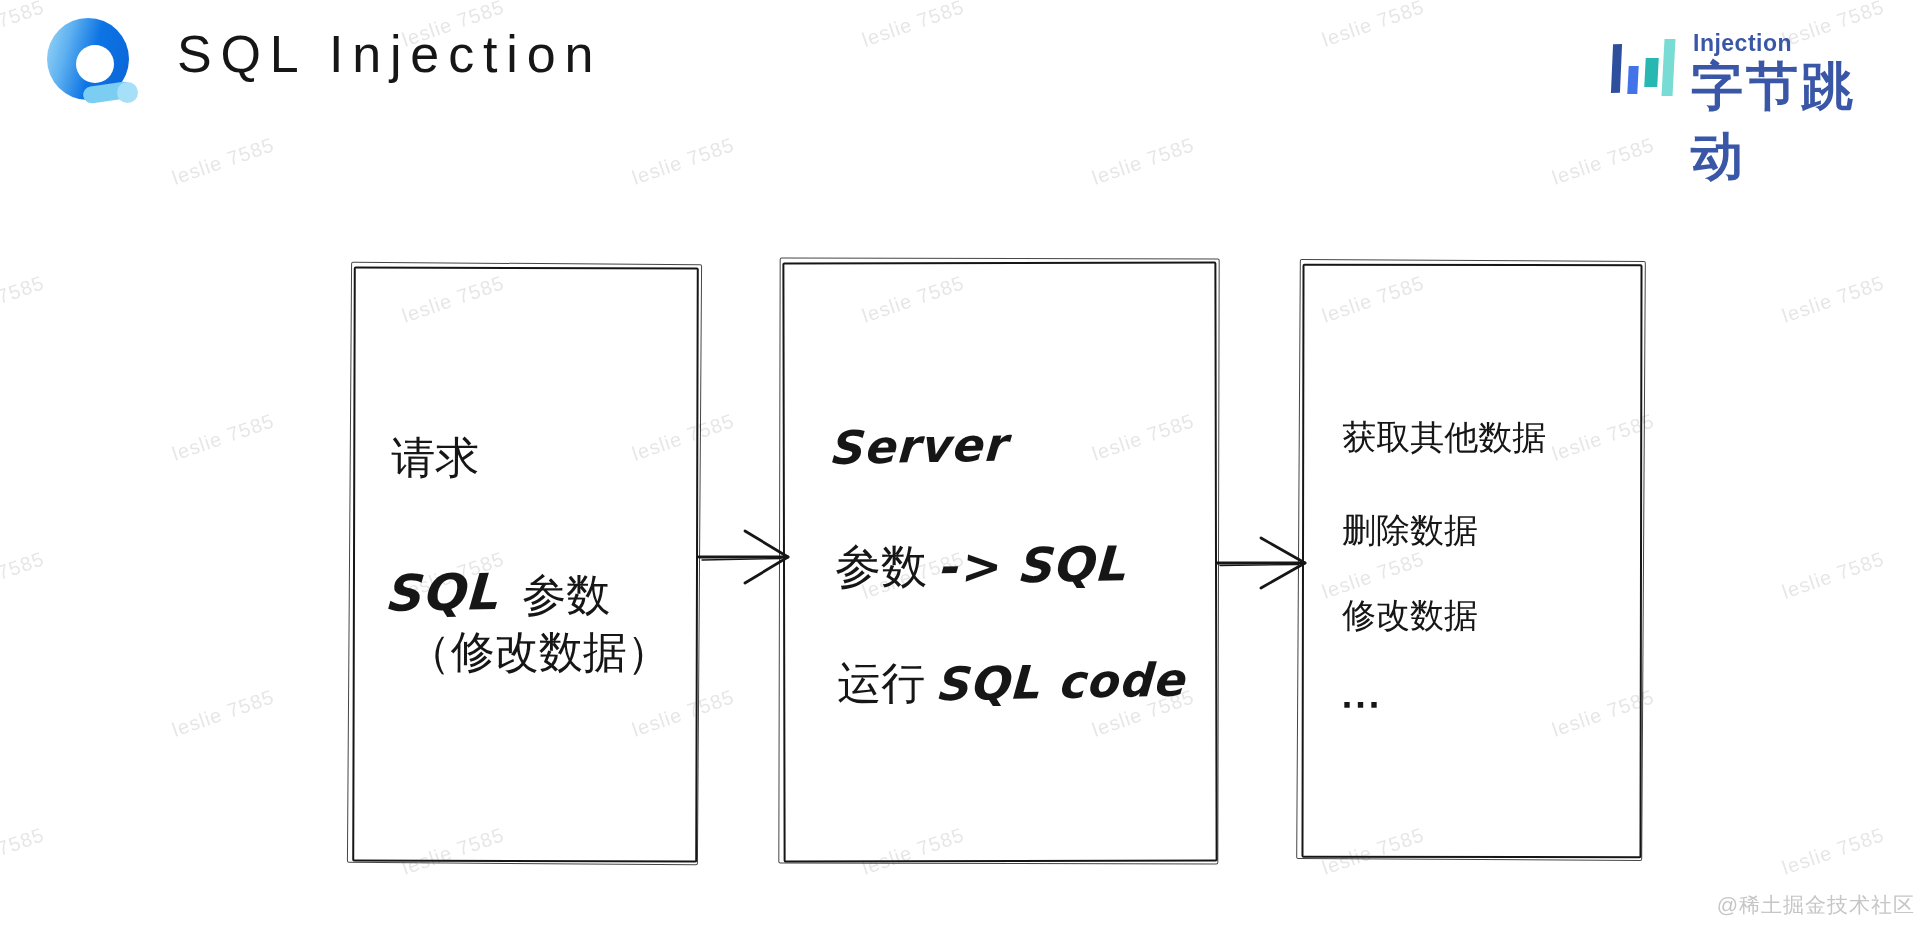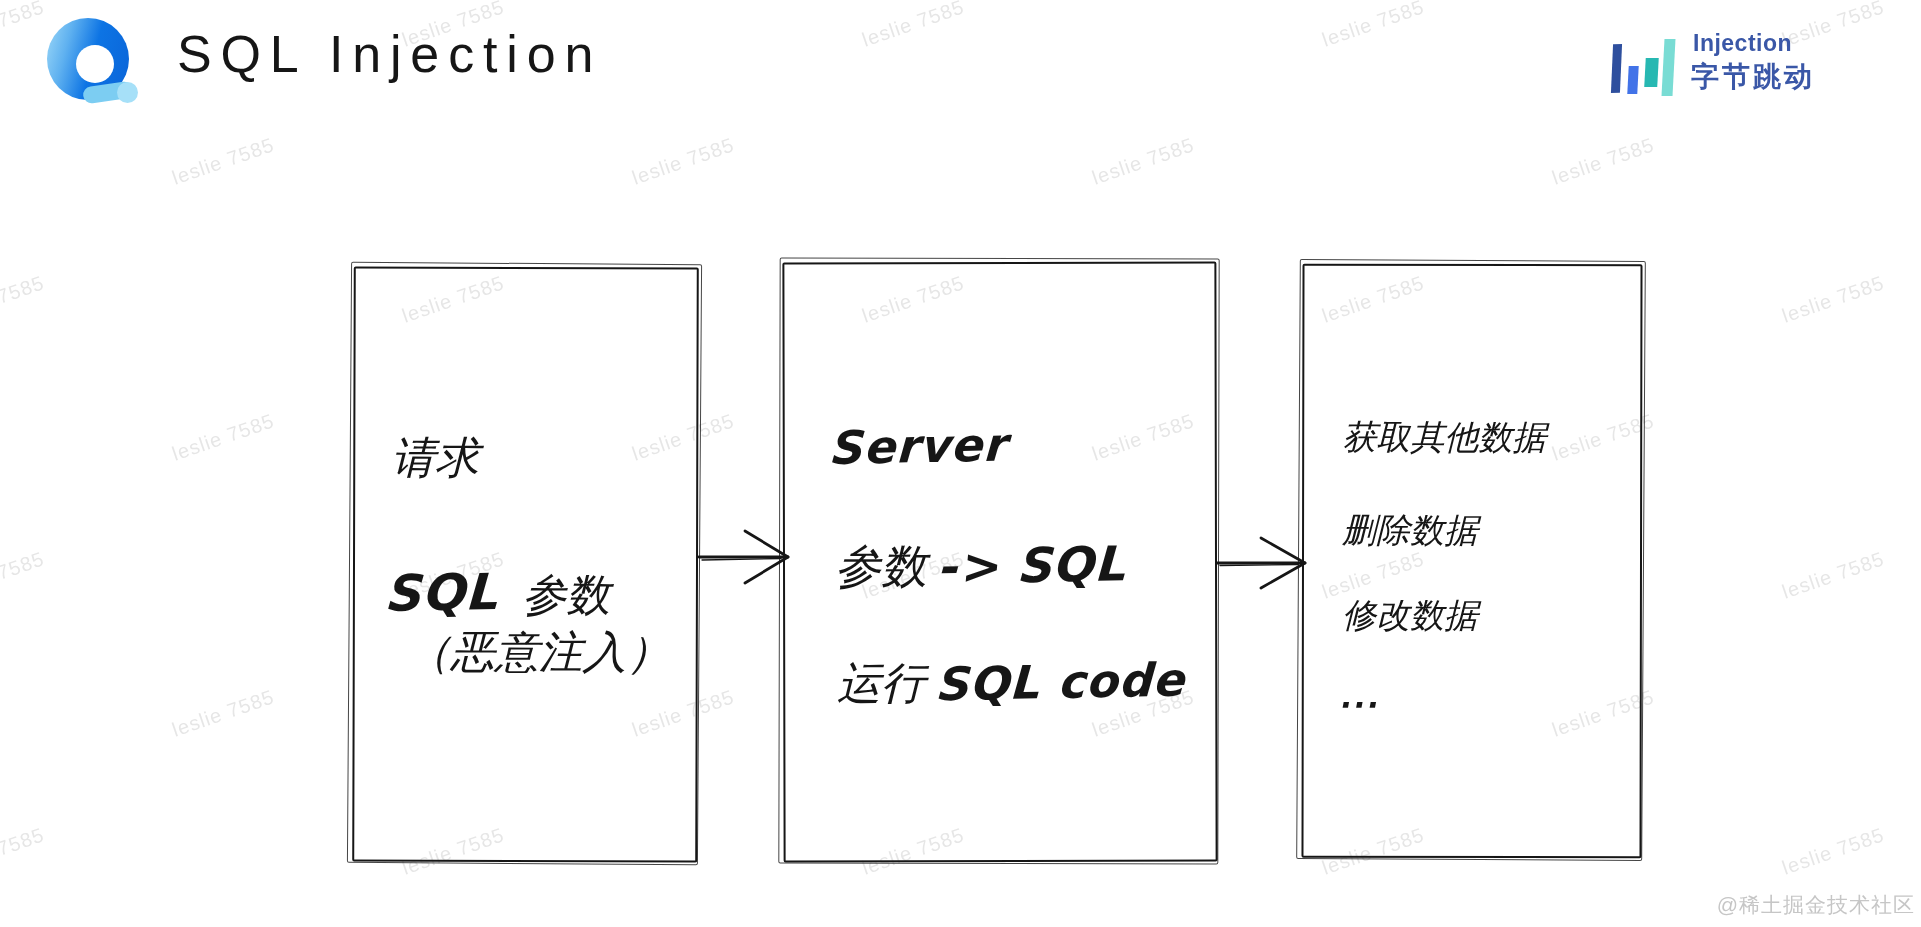--- a/index.html
+++ b/index.html
@@ -33,32 +33,32 @@
       font-size:52px;font-weight:400;letter-spacing:0.17em;color:var(--title-text);line-height:1.1;}
 
   .brand{position:absolute;left:1600px;top:24px;width:300px;height:78px;z-index:3;}
   .brand .bars{position:absolute;left:0;top:0;width:80px;height:78px;}
   .brand .bar{position:absolute;transform:skewX(-3deg);}
   .brand .bar1{left:12px;top:20px;width:9px;height:49px;background:var(--bar1);transform:skewX(-4deg) rotate(-1.5deg);}
   .brand .bar2{left:28px;top:42px;width:10px;height:28px;background:var(--bar2);}
   .brand .bar3{left:45px;top:34px;width:13px;height:29px;background:var(--bar3);}
   .brand .bar4{left:63px;top:15px;width:11px;height:57px;background:var(--bar4);}
   .brand .name-en{position:absolute;left:93px;top:6px;font-size:23px;font-weight:700;color:var(--brand-blue);letter-spacing:0.5px;}
-  .brand .name-zh{position:absolute;left:91px;top:34px;font-size:28px;font-weight:700;color:var(--brand-blue);letter-spacing:3px;}
+  .brand .name-zh{position:absolute;left:91px;top:28px;font-size:52px;font-weight:700;color:var(--brand-blue);letter-spacing:3px;}
 
   
   .sketch-box{position:absolute;border:2.6px solid var(--ink);border-radius:2px;background:transparent;z-index:2;}
   .sketch-box::before{content:"";position:absolute;inset:-6px -4px -4px -6px;
       border:1.4px solid rgba(22,22,22,0.8);border-radius:2px;transform:rotate(0.25deg);pointer-events:none;}
   .box1{left:353px;top:267px;width:345px;height:595px;transform:rotate(0.15deg);}
   .box2{left:783px;top:262px;width:434px;height:600px;transform:rotate(-0.12deg);}
   .box3{left:1302px;top:264px;width:340px;height:594px;transform:rotate(0.1deg);}
 
   .line{position:absolute;white-space:nowrap;color:var(--ink);line-height:1.15;}
-  .cjk{font-family:"Liberation Sans","DejaVu Sans",sans-serif;font-style:italic;}
+  .cjk{font-family:"Liberation Sans","DejaVu Sans",sans-serif;}
   .hand{font-family:"DejaVu Sans",sans-serif;font-style:italic;font-weight:600;
         display:inline-block;transform:skewX(-6deg) rotate(-1deg);letter-spacing:1px;}
 
   .box1 .l1{left:36px;top:164px;font-size:44px;}
   .box1 .l2{left:34px;top:296px;font-size:44px;}
   .box1 .l2 .hand{font-size:50px;}
   .box1 .l2 .cjk{margin-left:20px;}
   .box1 .l3{left:52px;top:358px;font-size:44px;}
 
   .box2 .l1{left:48px;top:156px;font-size:46px;}
@@ -138,21 +138,21 @@
     </div>
     <div class="name-en">Injection</div>
     <div class="name-zh">字节跳动</div>
   </div>
 
   <div class="sketch-box box1">
     <div class="line l1 cjk">请求</div>
     <div class="line l2">
       <span class="hand">SQL</span><span class="cjk">参数</span>
     </div>
-    <div class="line l3 cjk">（恶意注入）</div>
+    <div class="line l3 cjk">（修改数据）</div>
   </div>
 
   <svg class="arrow" style="left:693px;top:515px;" width="106" height="85" viewBox="0 0 106 85">
     <path d="M6 42 L95 42" stroke-width="2.8"></path>
     <path d="M9 45 L88 43.5" stroke-width="1.3"></path>
     <path d="M52 16 L95 42 L52 68" stroke-width="2.8"></path>
   </svg>
 
   <div class="sketch-box box2">
     <div class="line l1 hand">Server</div>

